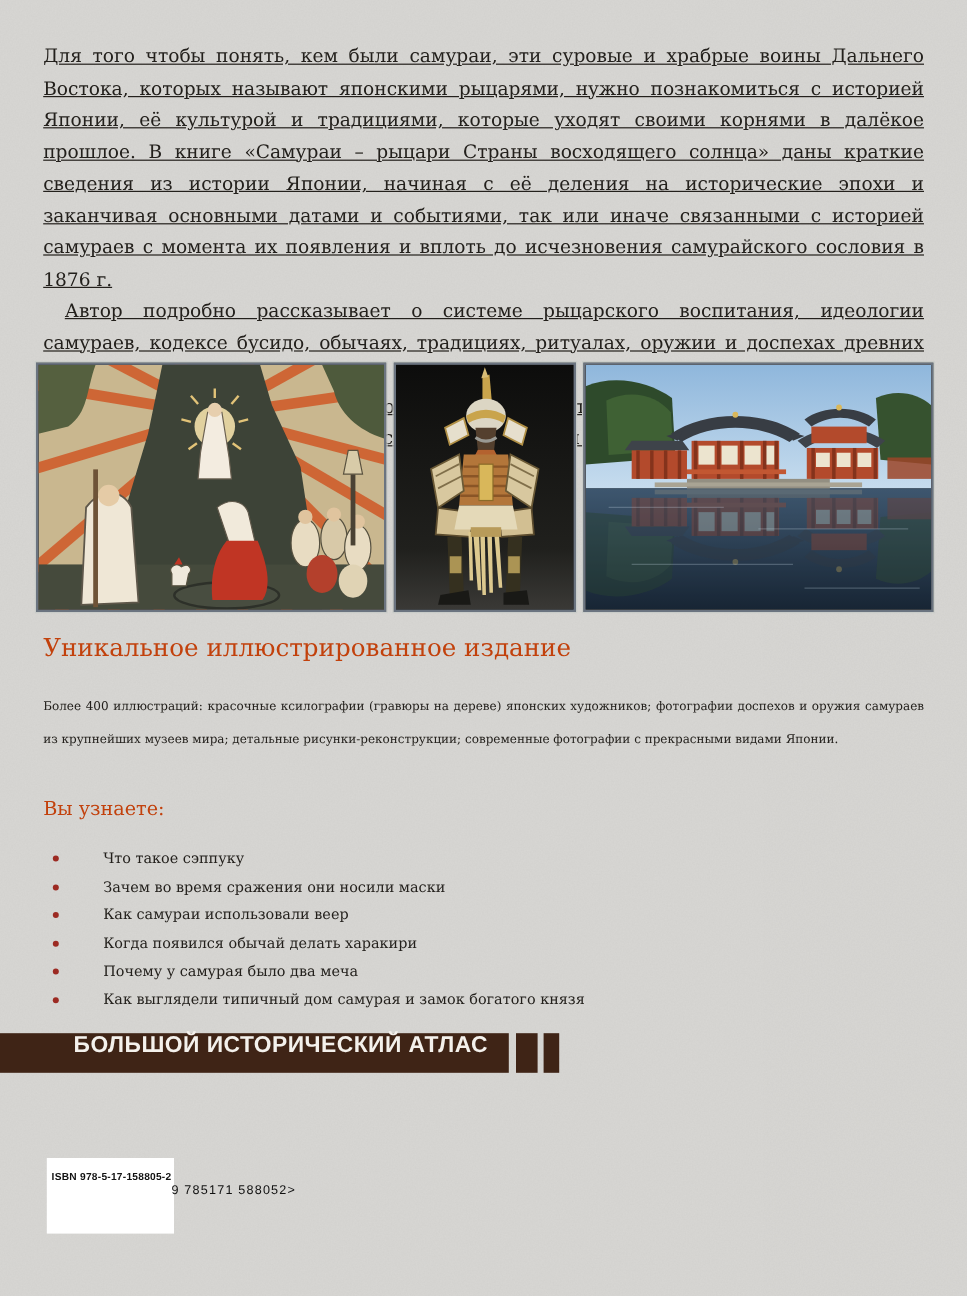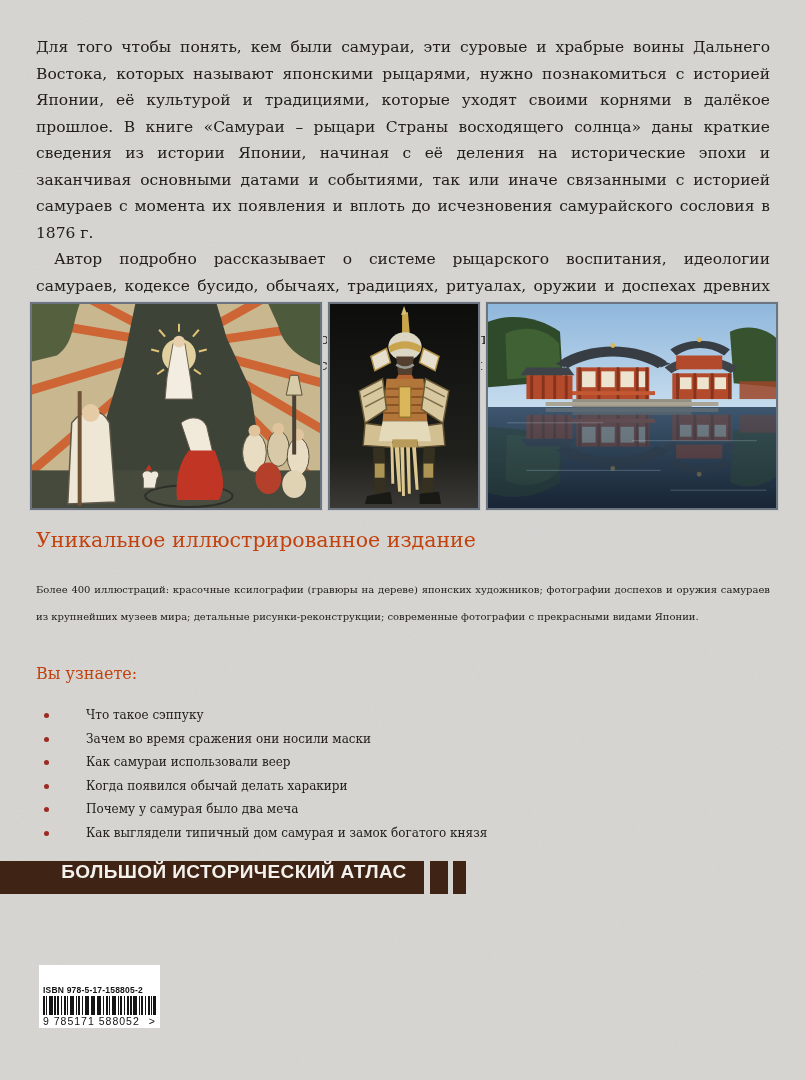--- a/index.html
+++ b/index.html
@@ -10,21 +10,21 @@
     overflow:hidden;
     font-family:"DejaVu Serif", serif;
   }
   .grain{position:absolute;left:0;top:0;z-index:0;pointer-events:none;}
   .layer{position:absolute;z-index:1;}
 
   
   .annotation{
     left:36px;top:34px;width:734px;
     font-size:15.5px;line-height:26.5px;
-    color:#23201c;text-align:justify;
+    color:#23201c;text-align:justify;text-decoration:underline;
   }
   .annotation p{margin:0;}
   .annotation p + p{text-indent:18px;}
 
   
   .photos{
     left:30px;top:302px;width:748px;height:208px;
     display:flex;gap:6px;
   }
   .photo{
@@ -76,42 +76,42 @@
     font-family:"Liberation Sans", sans-serif;
     font-weight:bold;font-size:19px;letter-spacing:0.4px;
     white-space:nowrap;
   }
   .banner-block{background:#3f2416;top:861px;height:33px;}
   .banner-block-1{left:430px;width:18px;}
   .banner-block-2{left:453px;width:13px;}
 
   
   .barcode-box{
-    left:39px;top:965px;width:121px;height:63px;
+    left:39px;top:965px;width:106px;height:63px;
     background:#ffffff;
-    display:flex;flex-direction:column;align-items:stretch;
-    box-sizing:border-box;padding:20px 4px 1px 4px;
+    display:flex;flex-direction:row;align-items:stretch;
+    box-sizing:border-box;padding:10px 4px 1px 4px;
     font-family:"Liberation Sans", sans-serif;
   }
   .isbn-line{
     font-size:8.5px;font-weight:bold;color:#111;
     letter-spacing:0.2px;white-space:nowrap;
   }
   .bars{
     height:32px;margin-top:1px;
     background-color:#fff;
     background-image:
       repeating-linear-gradient(90deg,#141414 0 1px, rgba(0,0,0,0) 1px 3px),
       repeating-linear-gradient(90deg,#141414 0 2px, rgba(0,0,0,0) 2px 7px),
       repeating-linear-gradient(90deg,#141414 0 1px, rgba(0,0,0,0) 1px 11px);
   }
   .digits-line{
     display:flex;justify-content:space-between;
     font-size:10.5px;color:#111;letter-spacing:1px;
-    margin-top:0;white-space:nowrap;
+    margin-top:11px;white-space:nowrap;
   }
 </style>
 </head>
 <body>
 
 <div class="page">
 
   <svg class="grain" width="806" height="1080">
     <filter id="grainF">
       <feTurbulence type="fractalNoise" baseFrequency="0.8" numOctaves="2" stitchTiles="stitch"></feTurbulence>

